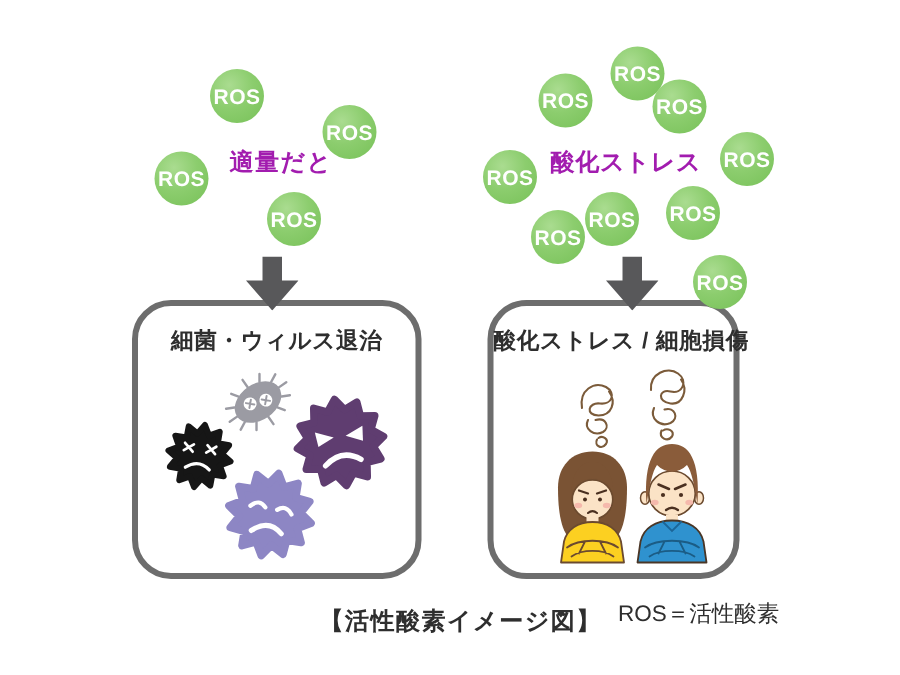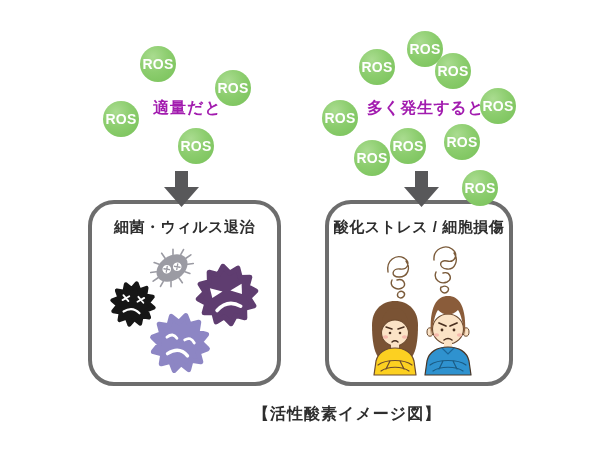--- a/index.html
+++ b/index.html
@@ -21,21 +21,21 @@
     border:4px solid #6d6d6d;border-radius:26px;box-sizing:border-box;z-index:1;
   }
   .panel-title{
     position:absolute;top:14px;left:0;right:0;text-align:center;
     font-size:15px;font-weight:600;color:#2e2e2e;letter-spacing:.5px;white-space:nowrap;
   }
   .arrow{position:absolute;z-index:3;width:35px;height:36px;}
   .illus{position:absolute;z-index:2;}
   .footer-caption{
     position:absolute;left:213px;top:404px;font-size:16px;font-weight:600;
-    letter-spacing:1px;color:#2e2e2e;white-space:nowrap;z-index:2;margin-left:40px;
+    letter-spacing:1px;color:#2e2e2e;white-space:nowrap;z-index:2;
   }
   .footer-legend{
     position:absolute;left:412px;top:400px;font-size:15px;font-weight:500;
     color:#2e2e2e;white-space:nowrap;z-index:2;
   }
 </style>
 </head>
 <body>
 
 <div id="stage">
@@ -76,21 +76,21 @@
   <div class="ros" style="left:390px;top:128px">
       <span>ROS</span>
     </div>
   <div class="ros" style="left:444px;top:124px">
       <span>ROS</span>
     </div>
   <div class="ros" style="left:462px;top:170px">
       <span>ROS</span>
     </div>
 
-  <div class="caption" style="left:367px;top:98px;letter-spacing:.5px">多く発生すると</div>
+  <div class="caption" style="left:367px;top:98px;letter-spacing:.5px">酸化ストレス</div>
 
   <svg class="arrow" style="left:164px;top:171px" viewBox="0 0 35 36">
     <polygon points="11,0 24,0 24,16 35,16 17.5,36 0,16 11,16" fill="#58585a"></polygon>
   </svg>
   <svg class="arrow" style="left:404px;top:171px" viewBox="0 0 35 36">
     <polygon points="11,0 24,0 24,16 35,16 17.5,36 0,16 11,16" fill="#58585a"></polygon>
   </svg>
 
   <div class="panel" style="left:88px;width:193px">
     <div class="panel-title">細菌・ウィルス退治</div>
@@ -119,21 +119,21 @@
       <path d="M-12,14 Q0,4 12,13" stroke="#ffffff" stroke-width="3.6" stroke-linecap="round" fill="none"></path>
     </g>
 
     <g transform="translate(80,105) rotate(12)">
       <polygon fill="#8d86c4" stroke="#8d86c4" stroke-width="5" stroke-linejoin="round" points="28,0 19.8,5.3 24.2,14 14.5,14.5 14,24.2 5.3,19.8 0,28 -5.3,19.8 -14,24.2 -14.5,14.5 -24.2,14 -19.8,5.3 -28,0 -19.8,-5.3 -24.2,-14 -14.5,-14.5 -14,-24.2 -5.3,-19.8 0,-28 5.3,-19.8 14,-24.2 14.5,-14.5 24.2,-14 19.8,-5.3"></polygon>
       <path d="M-14,-3 Q-9,-9 -4,-4 M4,-4 Q9,-9 14,-3" stroke="#ffffff" stroke-width="2.8" stroke-linecap="round" fill="none"></path>
       <path d="M-10,13 Q0,3 10,11" stroke="#ffffff" stroke-width="3.4" stroke-linecap="round" fill="none"></path>
     </g>
   </svg>
 
-  <div class="panel" style="left:325px;width:188px">
+  <div class="panel" style="left:325px;width:168px">
     <div class="panel-title">酸化ストレス / 細胞損傷</div>
   </div>
 
   <svg class="illus" style="left:358px;top:244px" width="135" height="135" viewBox="0 0 135 135">
 
     <g stroke="#7b5b3a" stroke-width="1.4" fill="none" stroke-linecap="round">
       <path d="M30,28 C28,16 38,10 46,14 C53,18 50,26 42,25 C34,24 32,33 41,33 C50,33 53,24 48,17 M34,36 C31,42 38,47 44,44 C49,41 46,34 39,36 M40,49 C38,53 43,56 46,52 C48,49 44,46 41,48"></path>
       <path d="M76,16 C75,5 87,0 94,5 C101,10 97,19 89,17 C81,15 80,24 89,25 C97,26 101,16 96,9 M78,28 C75,35 82,41 89,38 C95,35 92,27 85,29 M83,43 C81,48 87,51 90,47 C92,43 87,41 84,43"></path>
     </g>
 
@@ -164,14 +164,15 @@
       <ellipse cx="101.5" cy="91" rx="2.6" ry="1.8" fill="#f5b9ac"></ellipse>
       <path d="M86,96 Q90,93 94,96" stroke="#4a3020" stroke-width="1.5" stroke-linecap="round" fill="none"></path>
       <path d="M86,99 L86,104 L94,104 L94,99 Z" fill="#fbe3c6"></path>
       <path d="M90,103 C79,103 71,108 69,117 L67,131 L113,131 L111,117 C109,108 101,103 90,103 Z" fill="#2f92cf" stroke="#4a3626" stroke-width="1.2" stroke-linejoin="round"></path>
       <path d="M84,104 L90,110 L96,104" stroke="#1b6598" stroke-width="1.2" stroke-linecap="round" fill="none"></path>
       <path d="M72,121 C80,115 100,115 108,121 M75,127 C82,122 98,122 105,127 M85,117 L81,125 M95,117 L99,125" stroke="#1b5c85" stroke-width="1.2" stroke-linecap="round" fill="none"></path>
     </g>
   </svg>
 
   <div class="footer-caption">【活性酸素イメージ図】</div>
+  <div class="footer-legend">ROS＝活性酸素</div>
 
 </div>
 
 </body></html>

